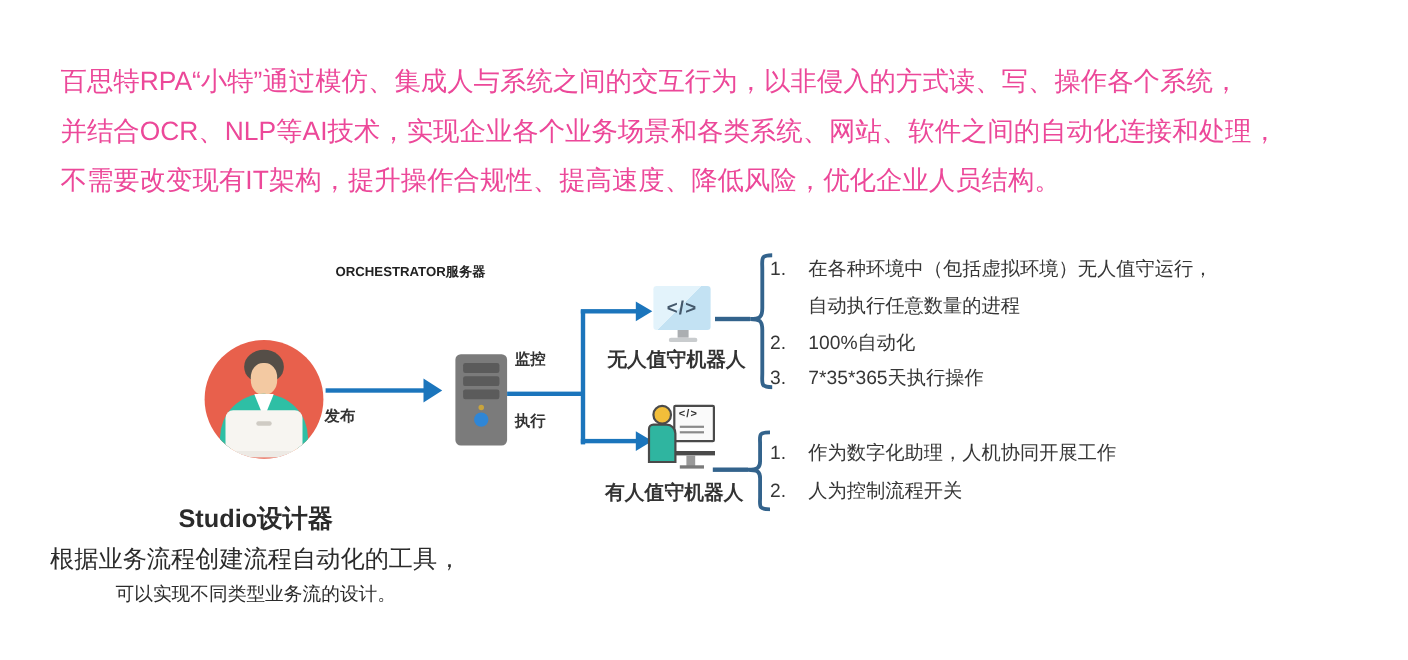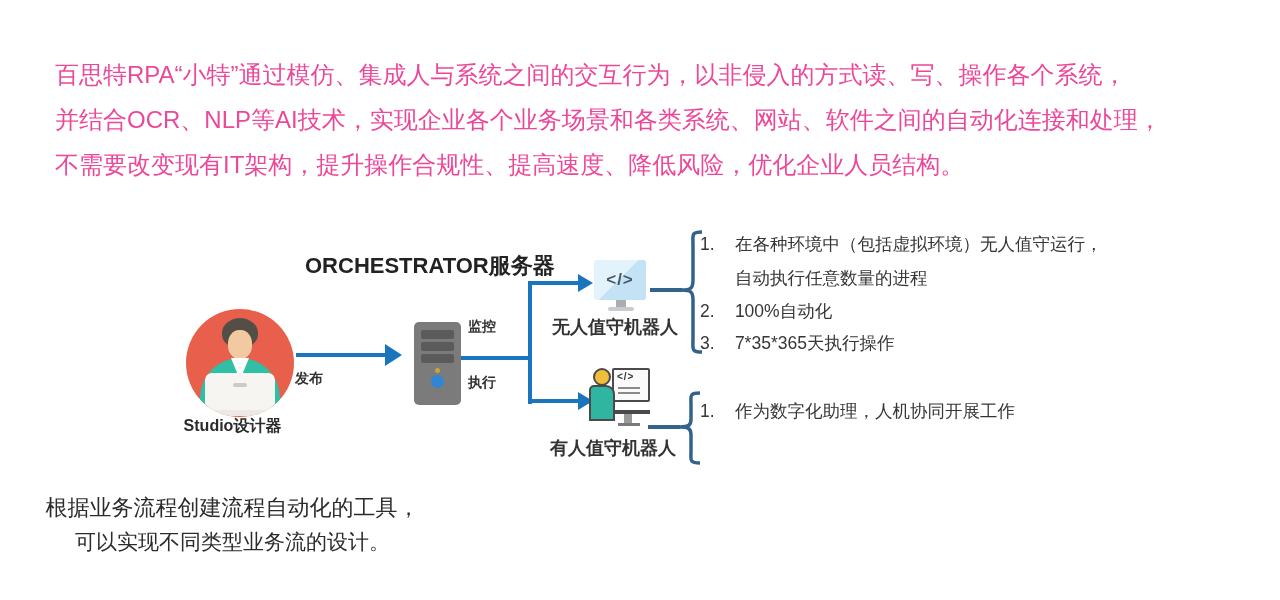--- a/index.html
+++ b/index.html
@@ -68,37 +68,37 @@
 <body>
 
 <div class="stage">
 
   <div class="intro">
     <div>百思特RPA“小特”通过模仿、集成人与系统之间的交互行为，以非侵入的方式读、写、操作各个系统，</div>
     <div>并结合OCR、NLP等AI技术，实现企业各个业务场景和各类系统、网站、软件之间的自动化连接和处理，</div>
     <div>不需要改变现有IT架构，提升操作合规性、提高速度、降低风险，优化企业人员结构。</div>
   </div>
 
-  <div class="abs b" style="left:305px;top:251px;font-size:22px;color:#222;">ORCHESTRATOR服务器</div>
+  <div class="abs b" style="left:305px;top:239px;font-size:12px;color:#222;">ORCHESTRATOR服务器</div>
 
   <div class="avatar">
     <div class="hair"></div>
     <div class="face"></div>
     <div class="jacket"></div>
     <div class="shirt"></div>
     <div class="hand-l"></div>
     <div class="hand-r"></div>
     <div class="laptop"></div>
     <div class="laptop-dash"></div>
     <div class="base"></div>
   </div>
 
-  <div class="cap b" style="top:416px;font-size:16px;">Studio设计器</div>
+  <div class="cap b" style="top:456px;font-size:23px;">Studio设计器</div>
   <div class="cap" style="top:493px;font-size:22px;">根据业务流程创建流程自动化的工具，</div>
-  <div class="cap" style="top:528px;font-size:21px;">可以实现不同类型业务流的设计。</div>
+  <div class="cap" style="top:528px;font-size:17px;">可以实现不同类型业务流的设计。</div>
 
   <div class="line" style="left:296px;top:353px;width:90px;height:4px;"></div>
   <div class="head-r big" style="left:385px;top:344px;"></div>
   <div class="abs lbl17" style="left:295px;top:370px;width:80px;">发布</div>
 
   <div class="server">
     <div class="slat" style="top:8px;"></div>
     <div class="slat" style="top:20px;"></div>
     <div class="slat" style="top:32px;"></div>
     <div class="dot"></div>
@@ -159,14 +159,18 @@
 
   <div class="bline" style="left:648px;top:425px;width:32px;height:3.5px;"></div>
   <svg class="brace" style="left:676px;top:391px;" width="24" height="74" viewBox="0 0 24 74">
     <path d="M24 2 C13 2 15 5 15 13 L15 28 C15 34 13 36 4 36 C13 36 15 38 15 44 L15 61 C15 69 13 72 24 72" fill="none" stroke="#33638C" stroke-width="3.5" stroke-linecap="round"></path>
   </svg>
 
   <div class="lrow" style="left:700px;top:399px;">
     <span class="num">1.</span>
     <span>作为数字化助理，人机协同开展工作</span>
   </div>
+  <div class="lrow" style="left:700px;top:434px;">
+    <span class="num">2.</span>
+    <span>人为控制流程开关</span>
+  </div>
 
 </div>
 
 </body></html>

